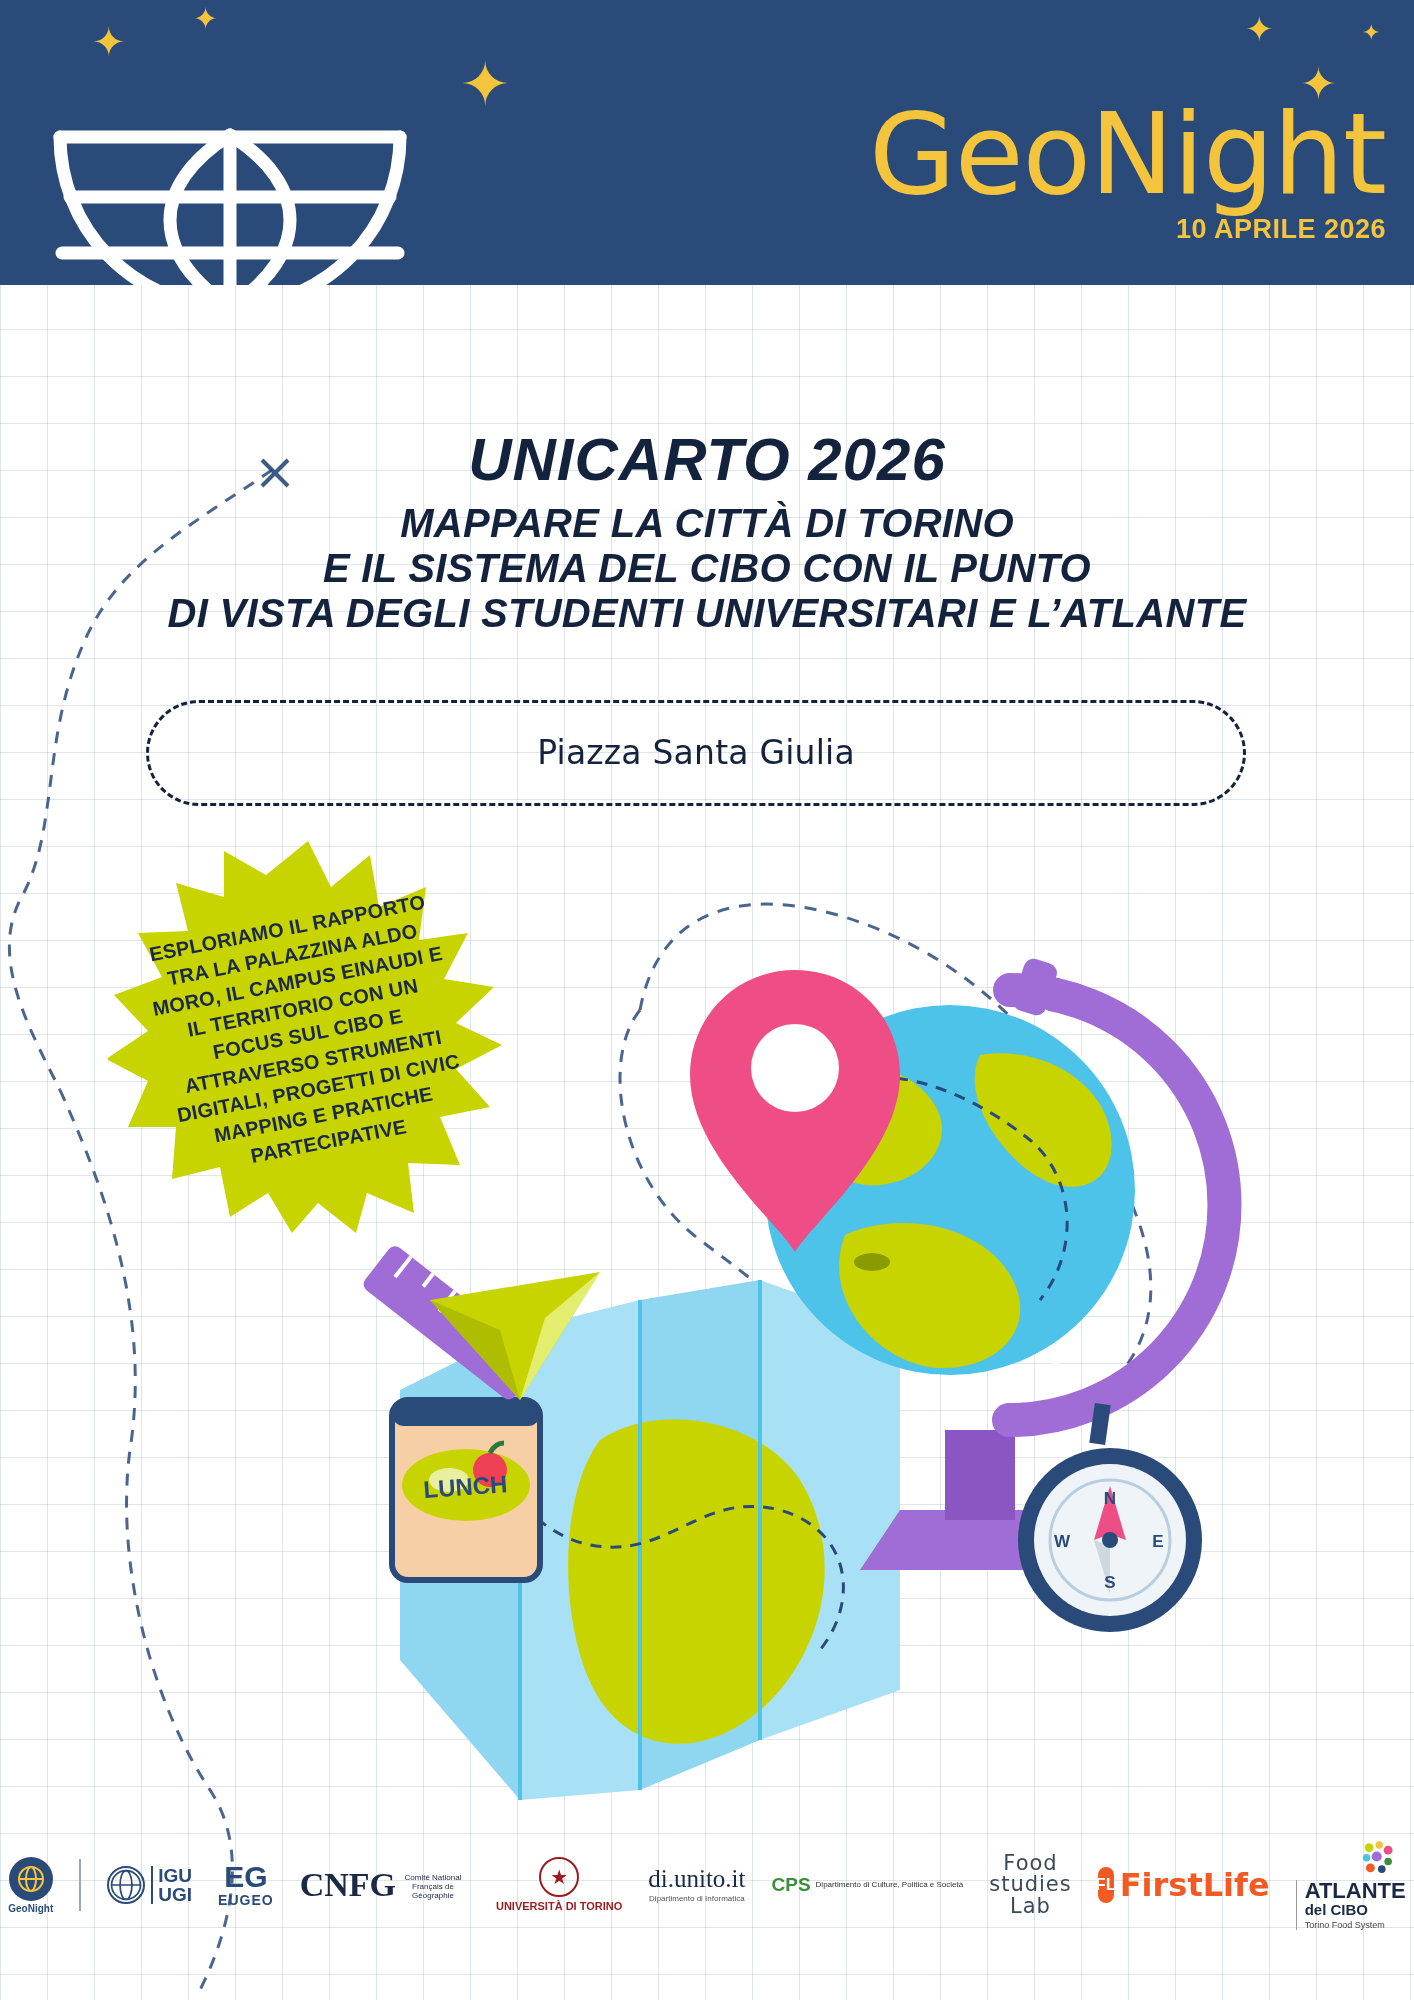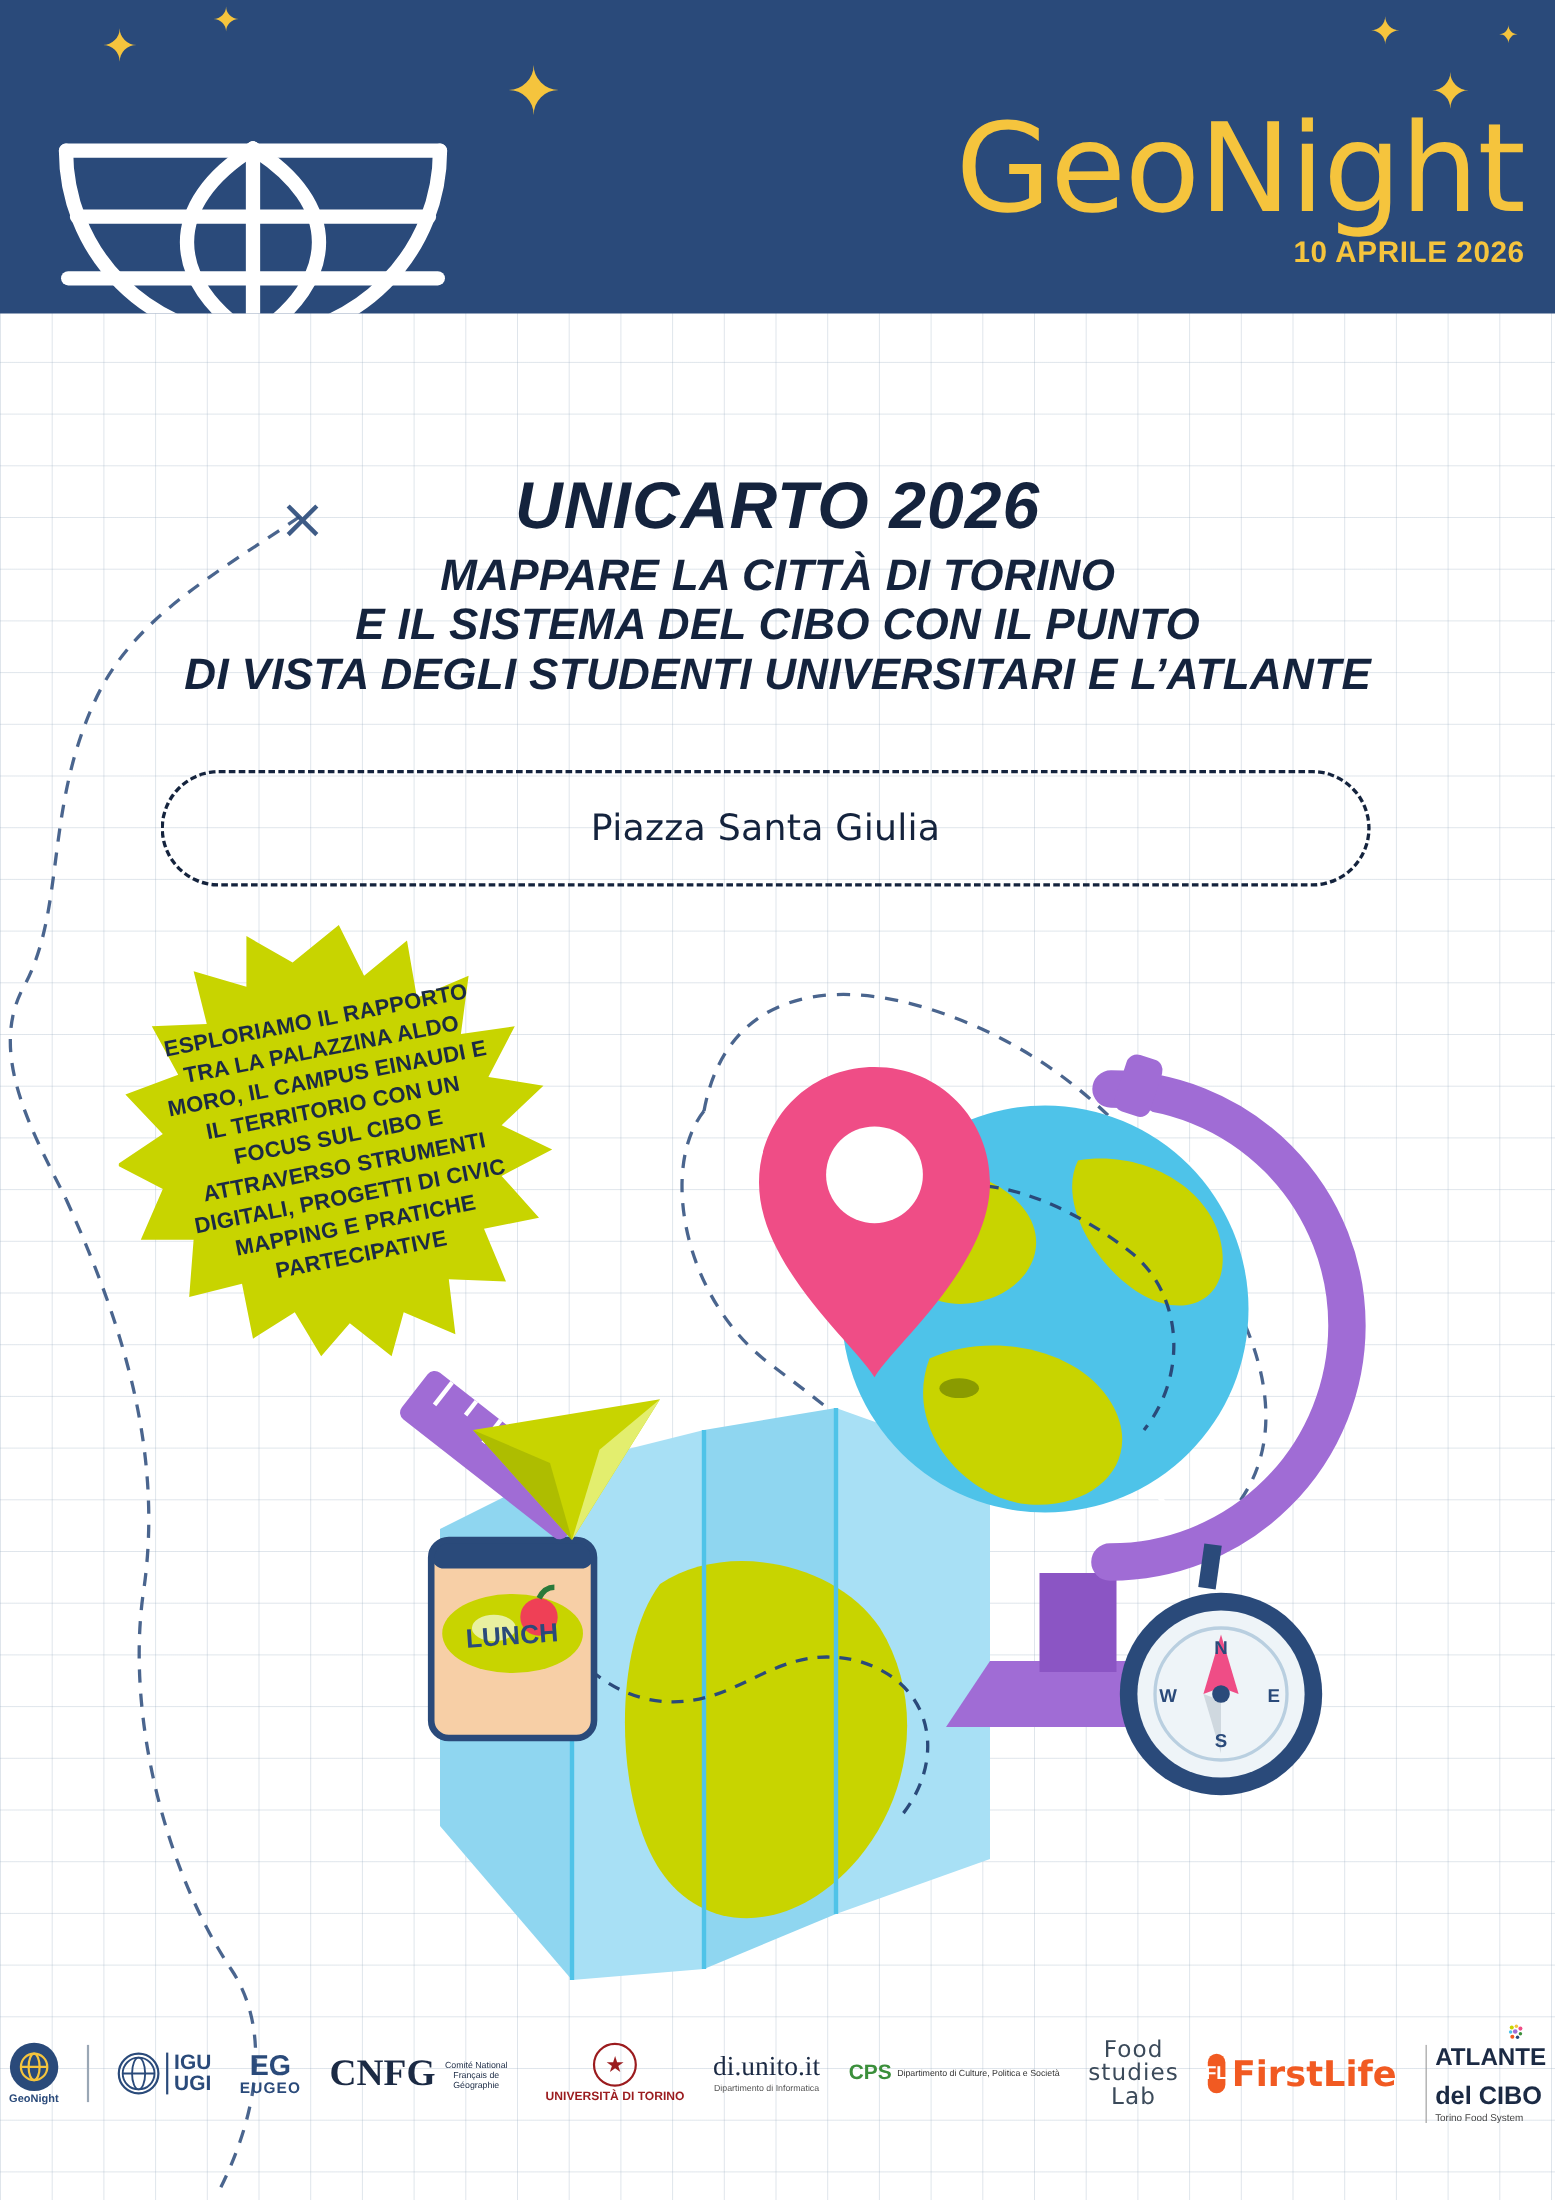--- a/index.html
+++ b/index.html
@@ -191,21 +191,21 @@
   .igu-text {
     font-family: "Liberation Sans", sans-serif;
     font-weight: bold; font-size: 19px; color: #2a4a7a;
     line-height: 1.02; text-align: left;
     border-left: 2px solid #2a4a7a;
     padding-left: 5px;
   }
   .l-eugeo { flex-direction: column; align-items: center; }
   .eugeo-top {
     font-family: "Liberation Sans", sans-serif;
-    font-weight: bold; font-size: 26px; color: #2a4a7a;
+    font-weight: bold; font-size: 30px; color: #2a4a7a;
     line-height: 1;
   }
   .eugeo-bottom {
     font-family: "Liberation Sans", sans-serif;
     font-weight: bold; font-size: 14px; color: #2a4a7a;
     letter-spacing: 1px;
   }
   .l-cnfg { flex-direction: row; align-items: center; }
   .cnfg-mark {
     font-family: "Liberation Serif", serif;
@@ -267,21 +267,21 @@
   }
   .l-atlante { flex-direction: column; align-items: flex-end; gap: 4px; }
   .atl-dots { width: 56px; height: 56px; }
   .atl-text { text-align: left; border-left: 1px solid #999; padding-left: 8px; }
   .atl-1 {
     font-family: "Liberation Sans", sans-serif;
     font-weight: bold; font-size: 22px; color: #1b2a44; line-height: 1;
   }
   .atl-2 {
     font-family: "Liberation Sans", sans-serif;
-    font-weight: bold; font-size: 23px; color: #1b2a44; line-height: 1.1; margin-top: 12px;
+    font-weight: bold; font-size: 15px; color: #1b2a44; line-height: 1.1;
   }
   .atl-3 {
     font-family: "Liberation Sans", sans-serif;
     font-size: 9px; color: #444; margin-top: 2px;
   }
 </style>
 </head>
 <body>
 
 <div class="poster">

